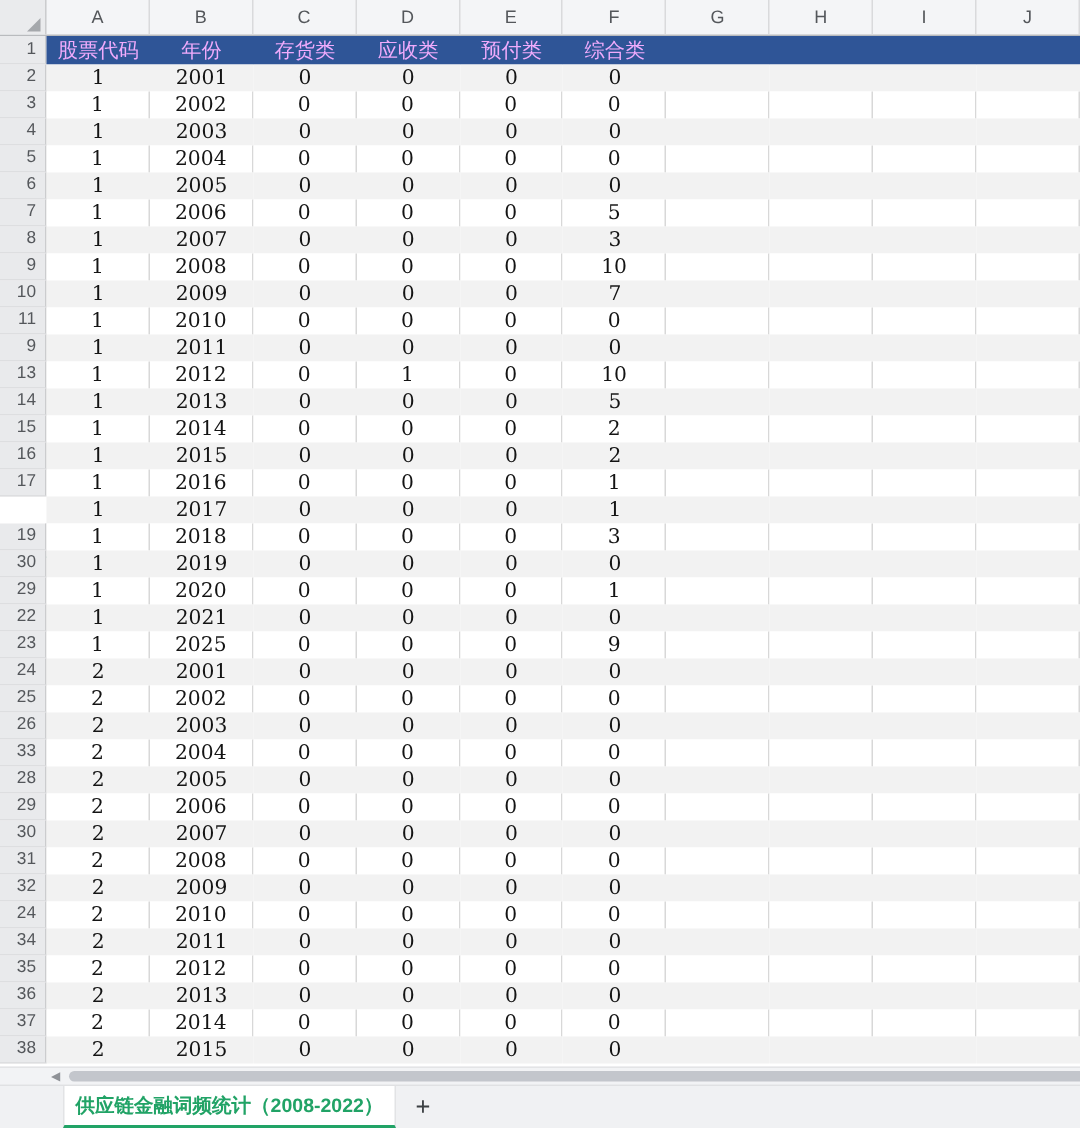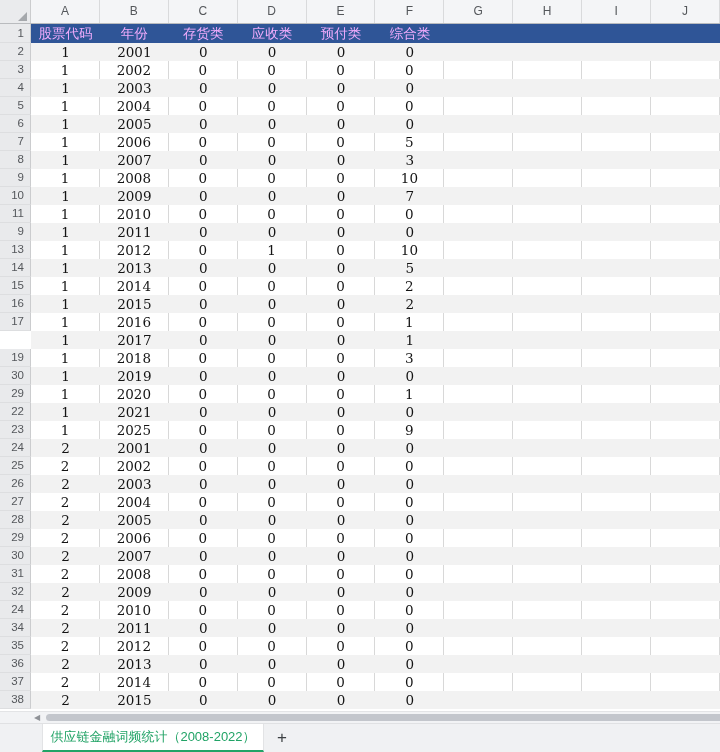--- a/index.html
+++ b/index.html
@@ -35,21 +35,21 @@
            border-top:1px solid #E3E4E6;box-sizing:border-box;}
   .scroll-arrow{position:absolute;left:34px;top:1px;font-size:8px;color:#8F9297;line-height:10px;}
   .thumb{position:absolute;left:46px;right:0;top:2px;height:7px;background:#C3C6CC;border-radius:4px 0 0 4px;}
   
   .tabbar{position:absolute;left:0;right:0;top:723px;height:29px;background:#F0F1F3;
           border-top:1px solid #E0E1E3;box-sizing:border-box;display:flex;align-items:stretch;}
   .tab-spacer{flex:0 0 42px;}
   .tab{flex:0 0 222px;background:#FFFFFF;border-left:1px solid #E2E3E5;border-right:1px solid #E2E3E5;
        border-bottom:2px solid var(--tab-green,#21A366);box-sizing:border-box;
        display:flex;align-items:center;justify-content:center;}
-  .tab span{color:var(--tab-green,#21A366);font-size:13px;font-weight:normal;white-space:nowrap;}
+  .tab span{color:var(--tab-green,#21A366);font-size:13px;font-weight:bold;white-space:nowrap;}
   .addtab{flex:0 0 36px;display:flex;align-items:center;justify-content:center;
           color:#3C4043;font-size:17px;cursor:default;}
 </style>
 </head>
 <body>
 
 <div class="sheet">
 
   <div class="colstrip">
     <div class="corner">
@@ -455,21 +455,21 @@
           <div class="cell">0</div>
           <div class="cell">0</div>
           <div class="cell">0</div>
           <div class="cell"></div>
           <div class="cell"></div>
           <div class="cell"></div>
           <div class="cell"></div>
         </div>
   </div>
       <div class="row plain">
-    <div class="gutter">27</div>
+    <div class="gutter">33</div>
     <div class="cells">
           <div class="cell">2</div>
           <div class="cell">2004</div>
           <div class="cell">0</div>
           <div class="cell">0</div>
           <div class="cell">0</div>
           <div class="cell">0</div>
           <div class="cell"></div>
           <div class="cell"></div>
           <div class="cell"></div>

